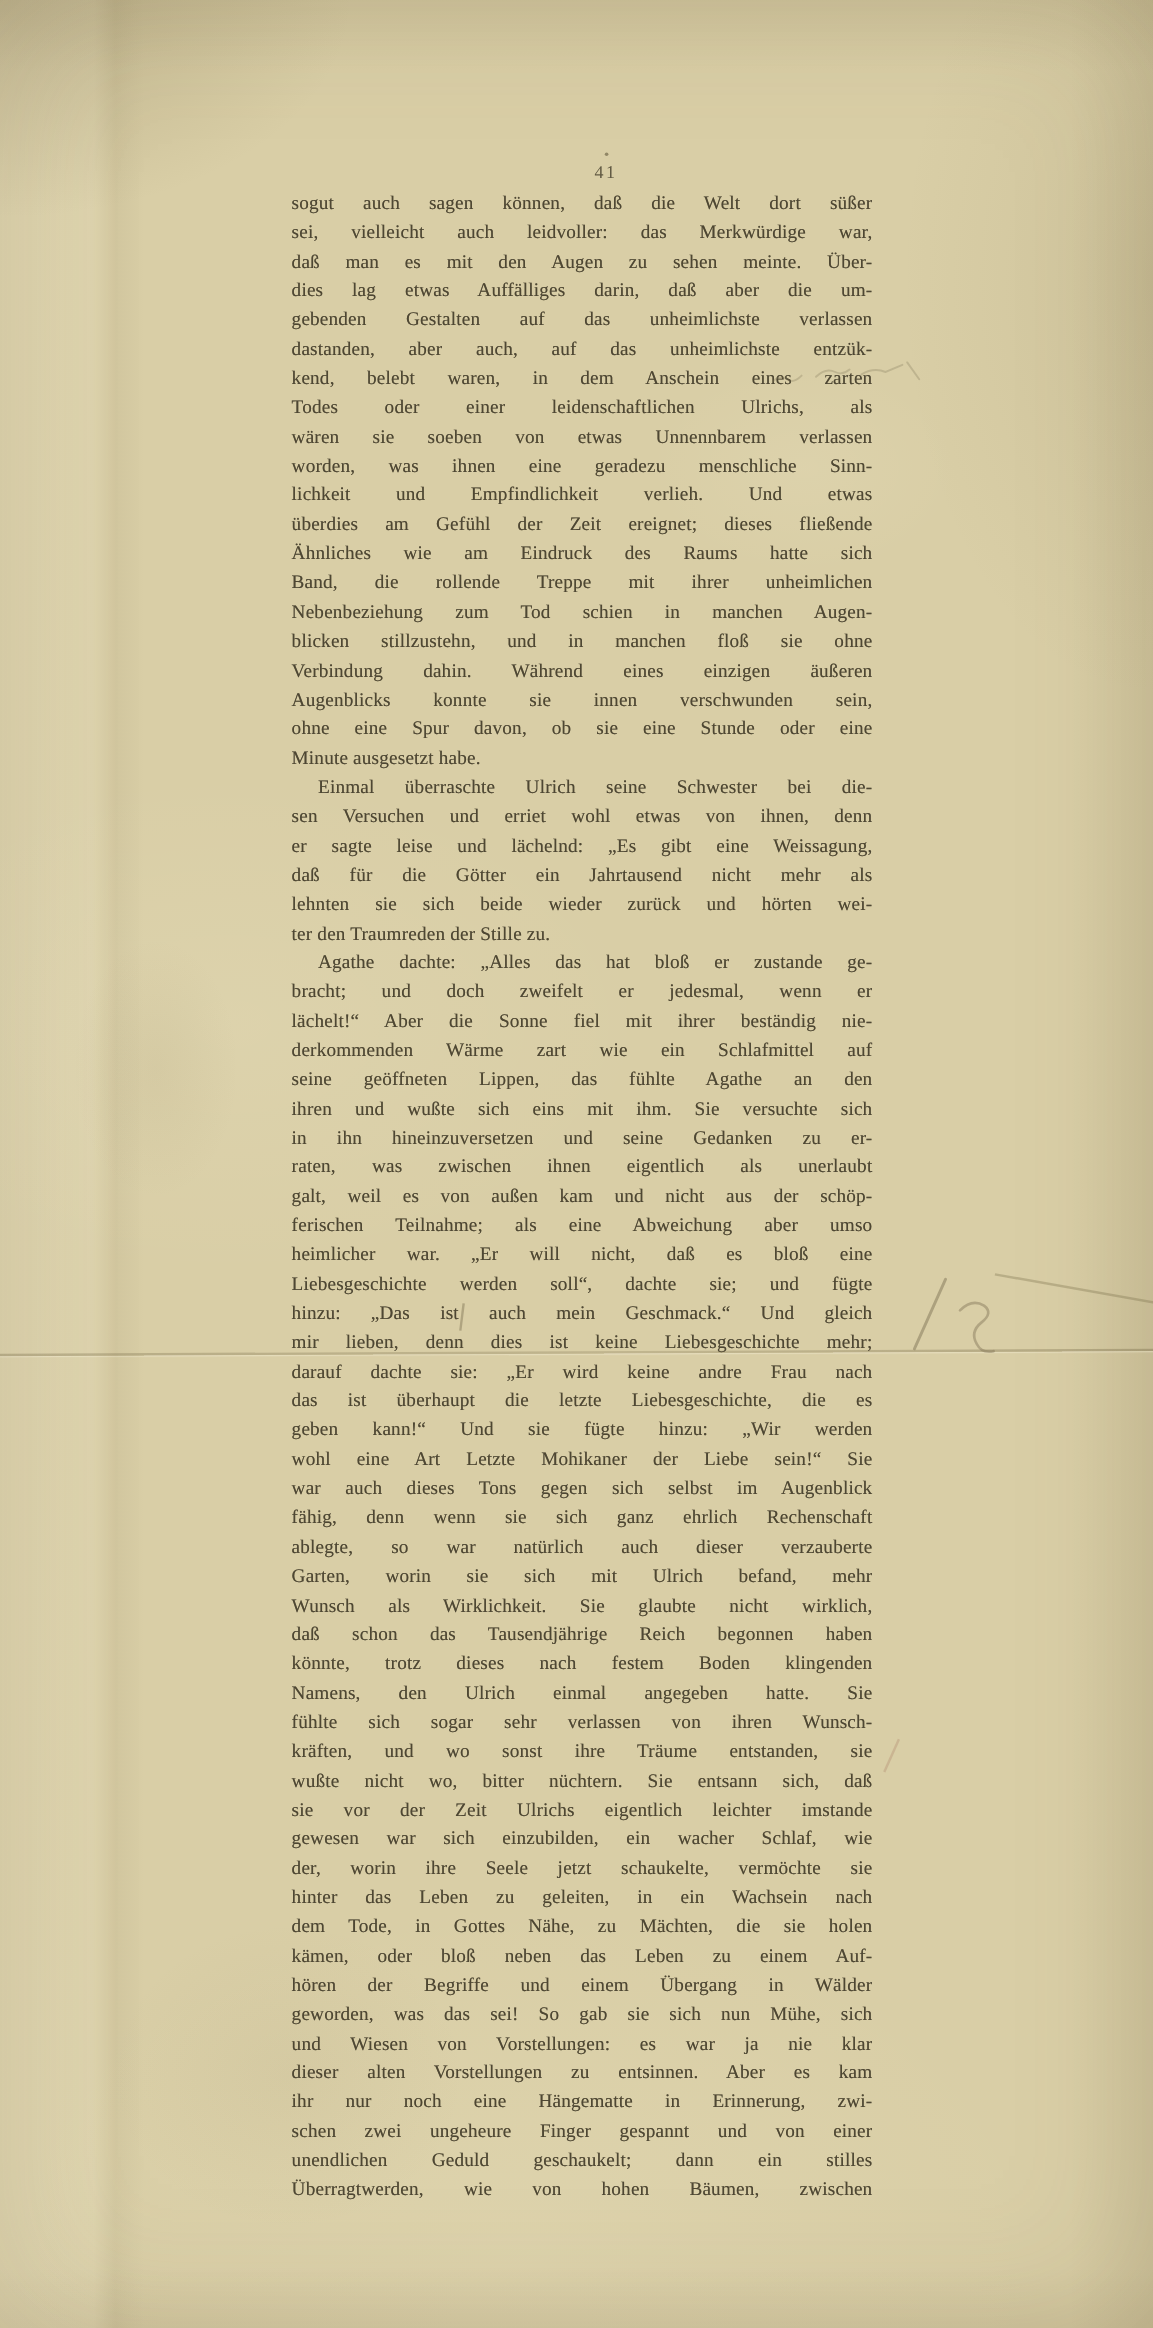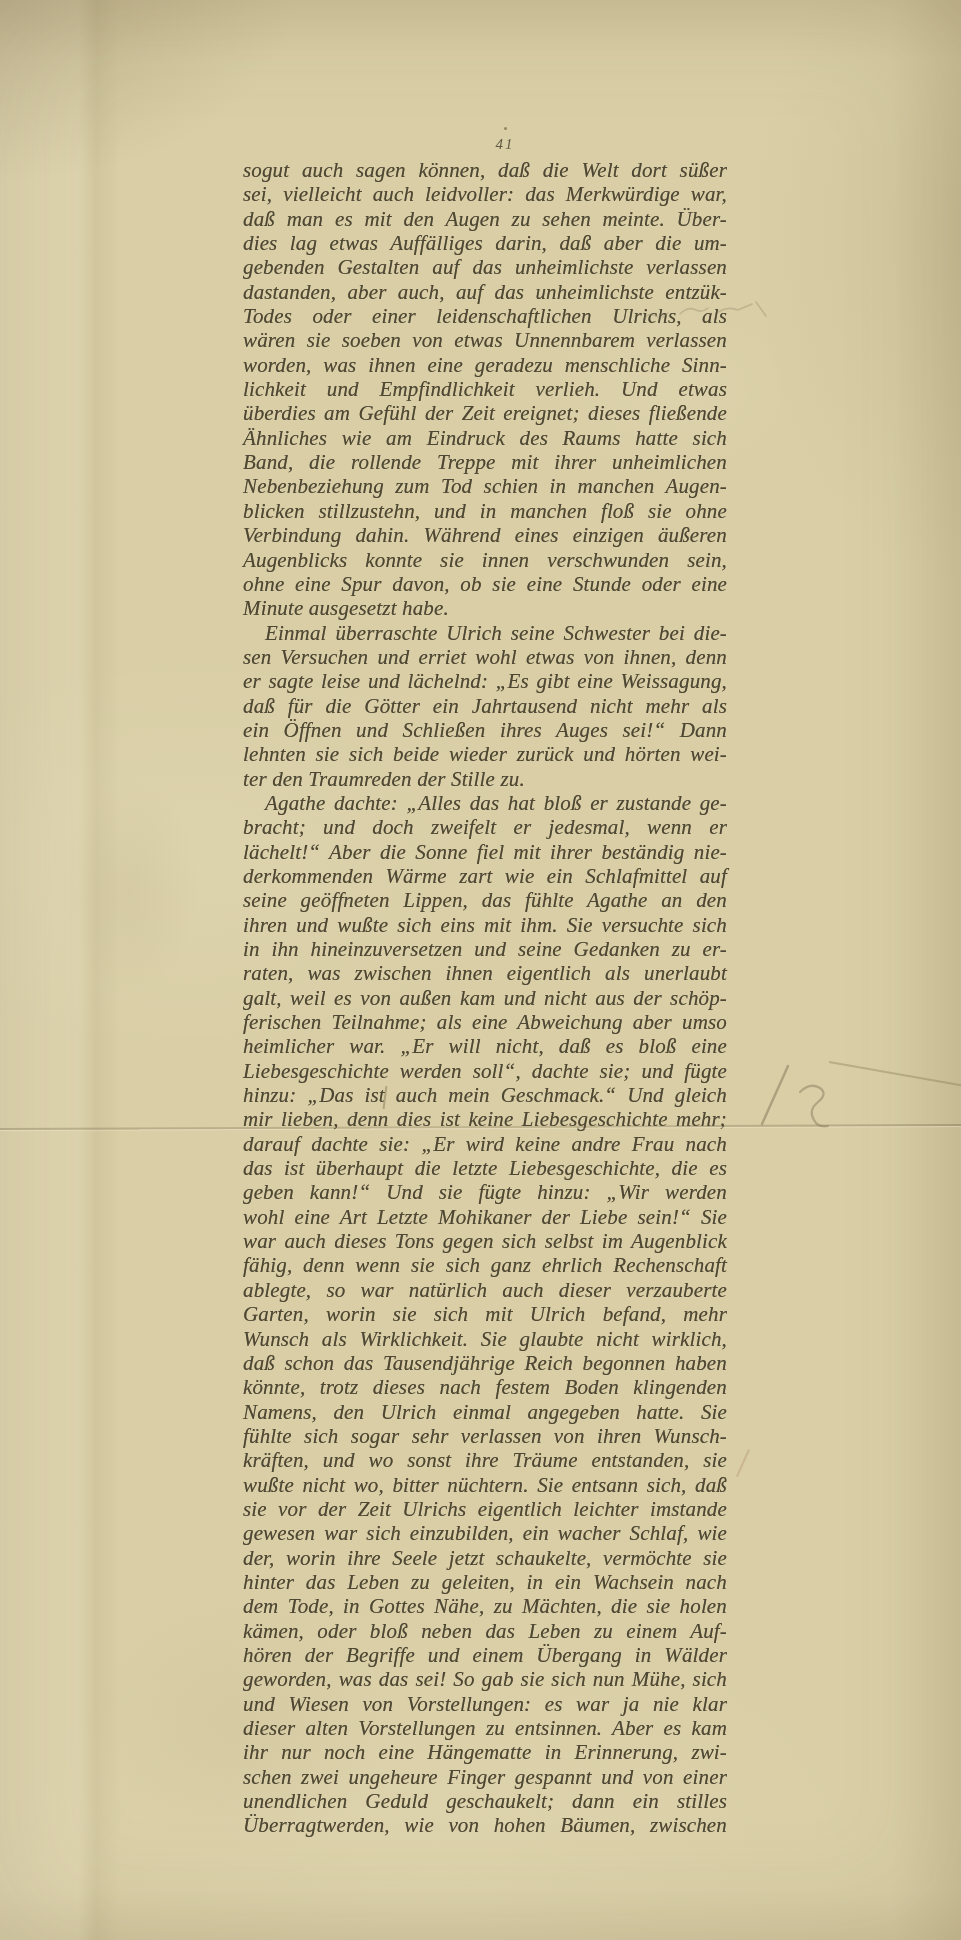--- a/index.html
+++ b/index.html
@@ -14,21 +14,20 @@
     background-image:
       radial-gradient(ellipse 420px 260px at 0% 0%, rgba(116,102,66,0.24), rgba(116,102,66,0.0) 70%),
       radial-gradient(ellipse 300px 500px at 100% 12%, rgba(120,106,70,0.10), transparent 70%),
       radial-gradient(ellipse 500px 300px at 20% 44%, rgba(255,250,225,0.10), transparent 70%),
       radial-gradient(ellipse 600px 400px at 45% 97%, rgba(250,243,212,0.14), transparent 75%),
       linear-gradient(90deg, rgba(248,242,214,0.20) 0px, rgba(248,242,214,0.16) 78px, rgba(100,88,55,0.06) 96px, rgba(0,0,0,0) 120px),
       linear-gradient(270deg, rgba(116,102,66,0.10) 0px, rgba(0,0,0,0) 70px),
       linear-gradient(180deg, rgba(116,102,66,0.10) 0px, rgba(0,0,0,0) 60px),
       linear-gradient(0deg, rgba(116,102,66,0.08) 0px, rgba(0,0,0,0) 50px);
     box-shadow: inset 0 0 120px rgba(110,96,60,0.18);
-    font-style: italic;
   }
 
   
   .stain { position: absolute; border-radius: 50%; pointer-events: none; }
   .stain.s1 { left: 60px; top: 780px; width: 140px; height: 220px; background: radial-gradient(ellipse, rgba(120,104,66,0.07), transparent 70%); }
   .stain.s2 { left: 540px; top: 300px; width: 260px; height: 180px; background: radial-gradient(ellipse, rgba(255,248,220,0.10), transparent 70%); }
   .stain.s3 { left: 90px; top: 1600px; width: 300px; height: 260px; background: radial-gradient(ellipse, rgba(120,104,66,0.06), transparent 70%); }
 
   .page-number {
     position: absolute;
@@ -44,21 +43,21 @@
     left: 504px; top: 127px;
     width: 3px; height: 3px; border-radius: 50%;
     background: rgba(85,76,50,0.55);
   }
 
   .text-block {
     position: absolute;
     left: 243px; top: 158px;
     width: 484px;
     color: #4e4733;
-    font-size: 21px;
+    font-size: 16px;
     line-height: 24.35px;
     letter-spacing: 0.15px;
     text-shadow: 0 0 0.4px rgba(78,71,51,0.55);
   }
   .line { text-align: justify; text-align-last: justify; white-space: normal; }
   .line.flush { text-align: center; text-align-last: left; }
   .line.indent { padding-left: 22px; }
 
   
   .crease-main {
@@ -105,38 +104,38 @@
   <div class="dot-above-number"></div>
   <div class="page-number">41</div>
 
   <div class="text-block" id="textblock">
       <div class="line">sogut auch sagen können, daß die Welt dort süßer</div>
       <div class="line">sei, vielleicht auch leidvoller: das Merkwürdige war,</div>
       <div class="line">daß man es mit den Augen zu sehen meinte. Über-</div>
       <div class="line">dies lag etwas Auffälliges darin, daß aber die um-</div>
       <div class="line">gebenden Gestalten auf das unheimlichste verlassen</div>
       <div class="line">dastanden, aber auch, auf das unheimlichste entzük-</div>
+      <div class="line">kend, belebt waren, in dem Anschein eines zarten</div>
       <div class="line">Todes oder einer leidenschaftlichen Ulrichs, als</div>
       <div class="line">wären sie soeben von etwas Unnennbarem verlassen</div>
       <div class="line">worden, was ihnen eine geradezu menschliche Sinn-</div>
       <div class="line">lichkeit und Empfindlichkeit verlieh. Und etwas</div>
       <div class="line">überdies am Gefühl der Zeit ereignet; dieses fließende</div>
       <div class="line">Ähnliches wie am Eindruck des Raums hatte sich</div>
       <div class="line">Band, die rollende Treppe mit ihrer unheimlichen</div>
       <div class="line">Nebenbeziehung zum Tod schien in manchen Augen-</div>
       <div class="line">blicken stillzustehn, und in manchen floß sie ohne</div>
       <div class="line">Verbindung dahin. Während eines einzigen äußeren</div>
       <div class="line">Augenblicks konnte sie innen verschwunden sein,</div>
       <div class="line">ohne eine Spur davon, ob sie eine Stunde oder eine</div>
       <div class="line flush">Minute ausgesetzt habe.</div>
       <div class="line indent">Einmal überraschte Ulrich seine Schwester bei die-</div>
       <div class="line">sen Versuchen und erriet wohl etwas von ihnen, denn</div>
       <div class="line">er sagte leise und lächelnd: „Es gibt eine Weissagung,</div>
       <div class="line">daß für die Götter ein Jahrtausend nicht mehr als</div>
-      <div class="line">ein Öffnen und Schließen ihres Auges sei!“ Dann</div>
       <div class="line">lehnten sie sich beide wieder zurück und hörten wei-</div>
       <div class="line flush">ter den Traumreden der Stille zu.</div>
       <div class="line indent">Agathe dachte: „Alles das hat bloß er zustande ge-</div>
       <div class="line">bracht; und doch zweifelt er jedesmal, wenn er</div>
       <div class="line">lächelt!“ Aber die Sonne fiel mit ihrer beständig nie-</div>
       <div class="line">derkommenden Wärme zart wie ein Schlafmittel auf</div>
       <div class="line">seine geöffneten Lippen, das fühlte Agathe an den</div>
       <div class="line">ihren und wußte sich eins mit ihm. Sie versuchte sich</div>
       <div class="line">in ihn hineinzuversetzen und seine Gedanken zu er-</div>
       <div class="line">raten, was zwischen ihnen eigentlich als unerlaubt</div>

